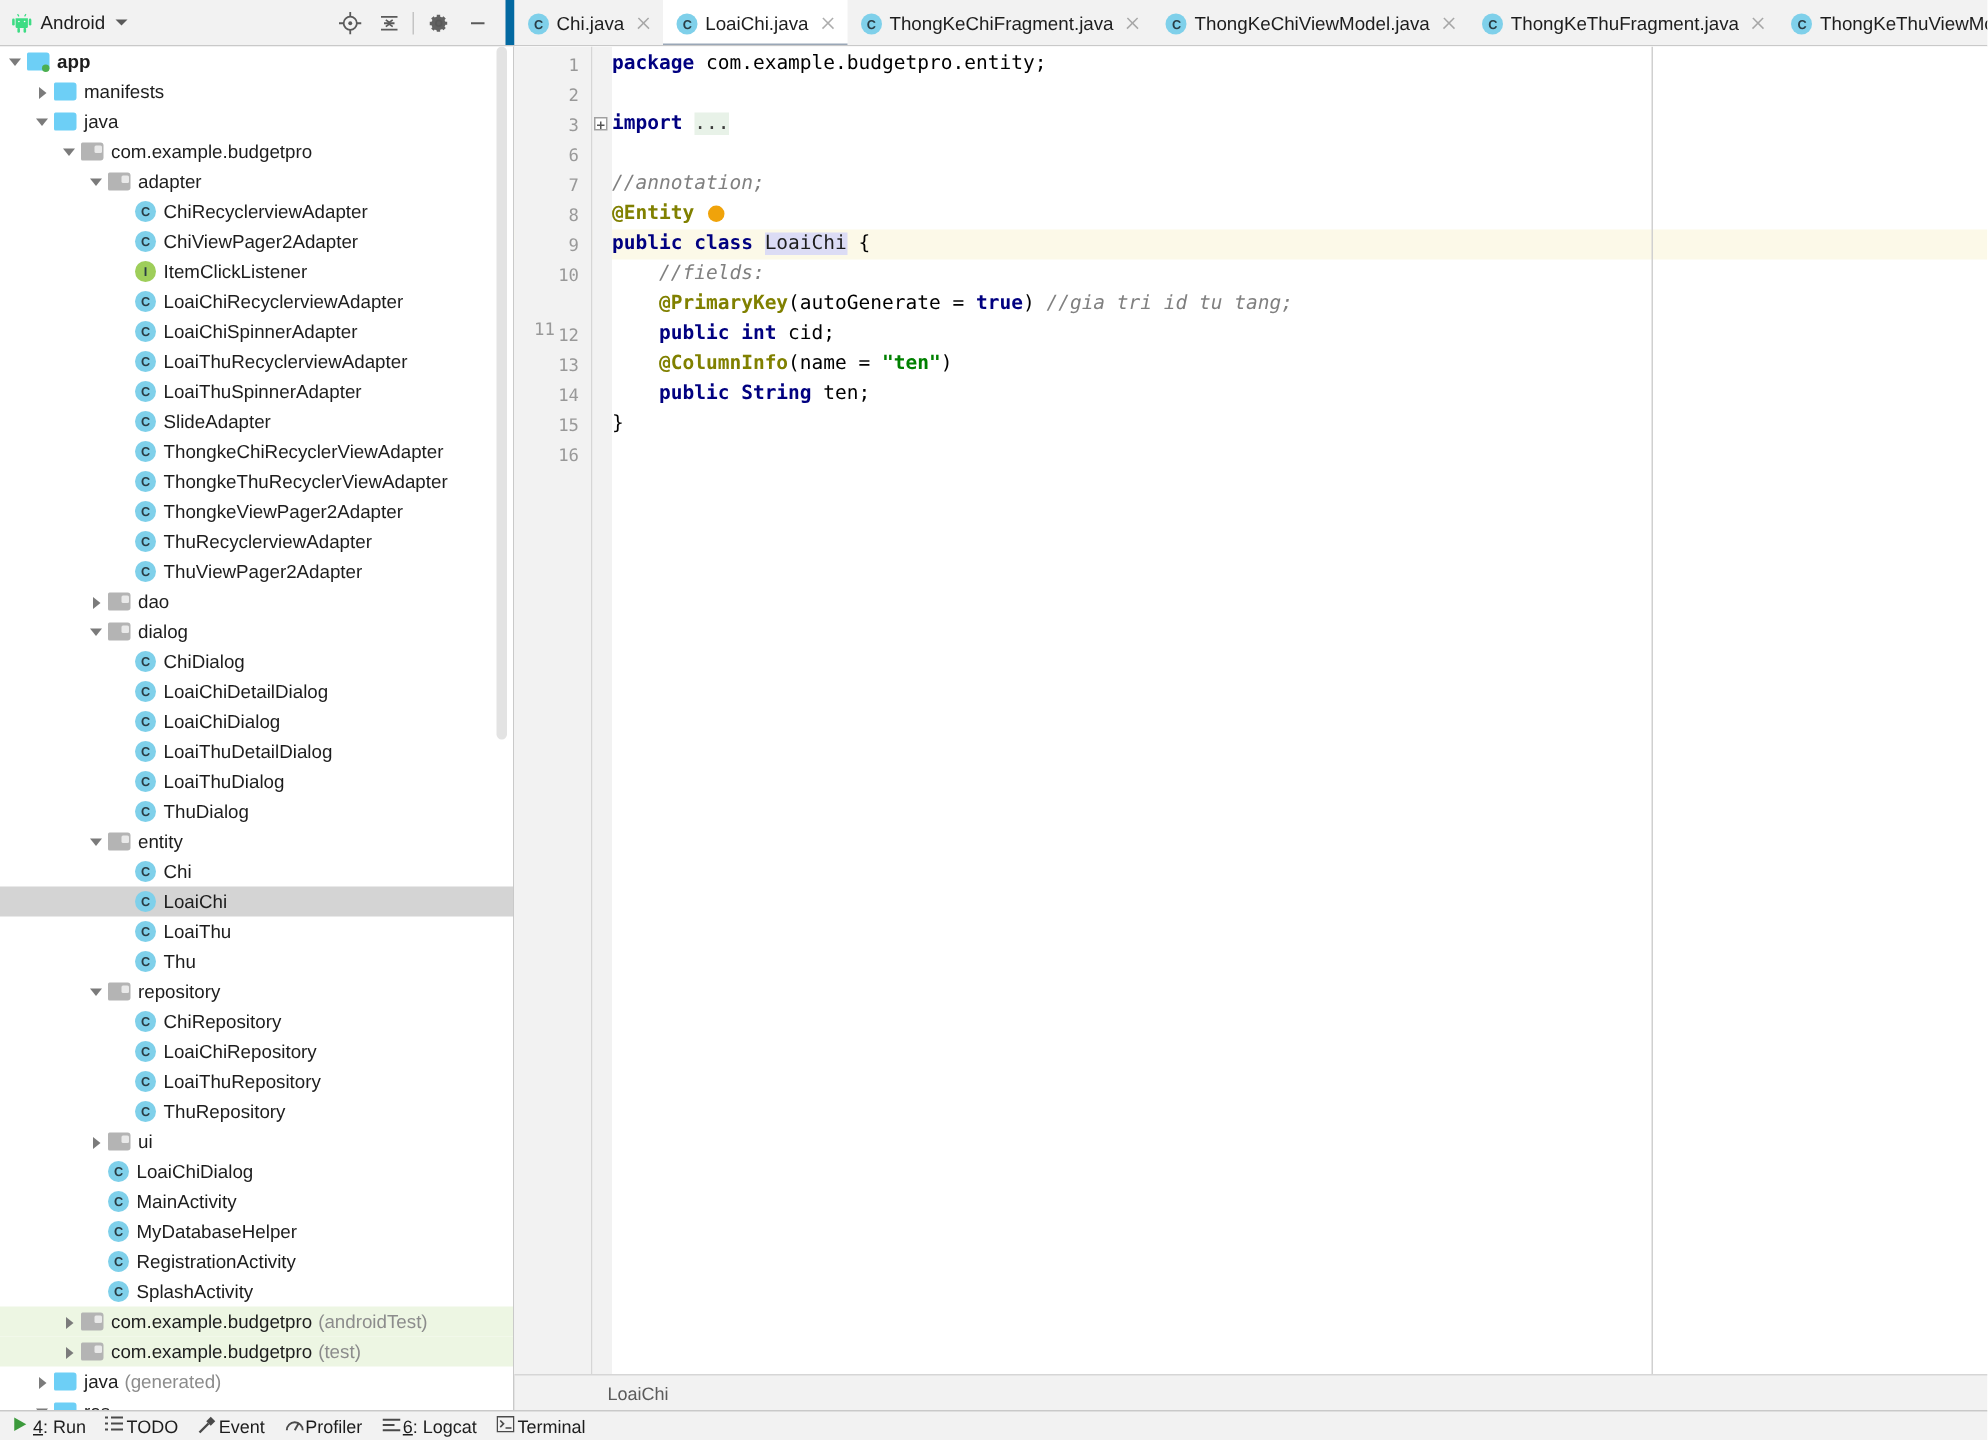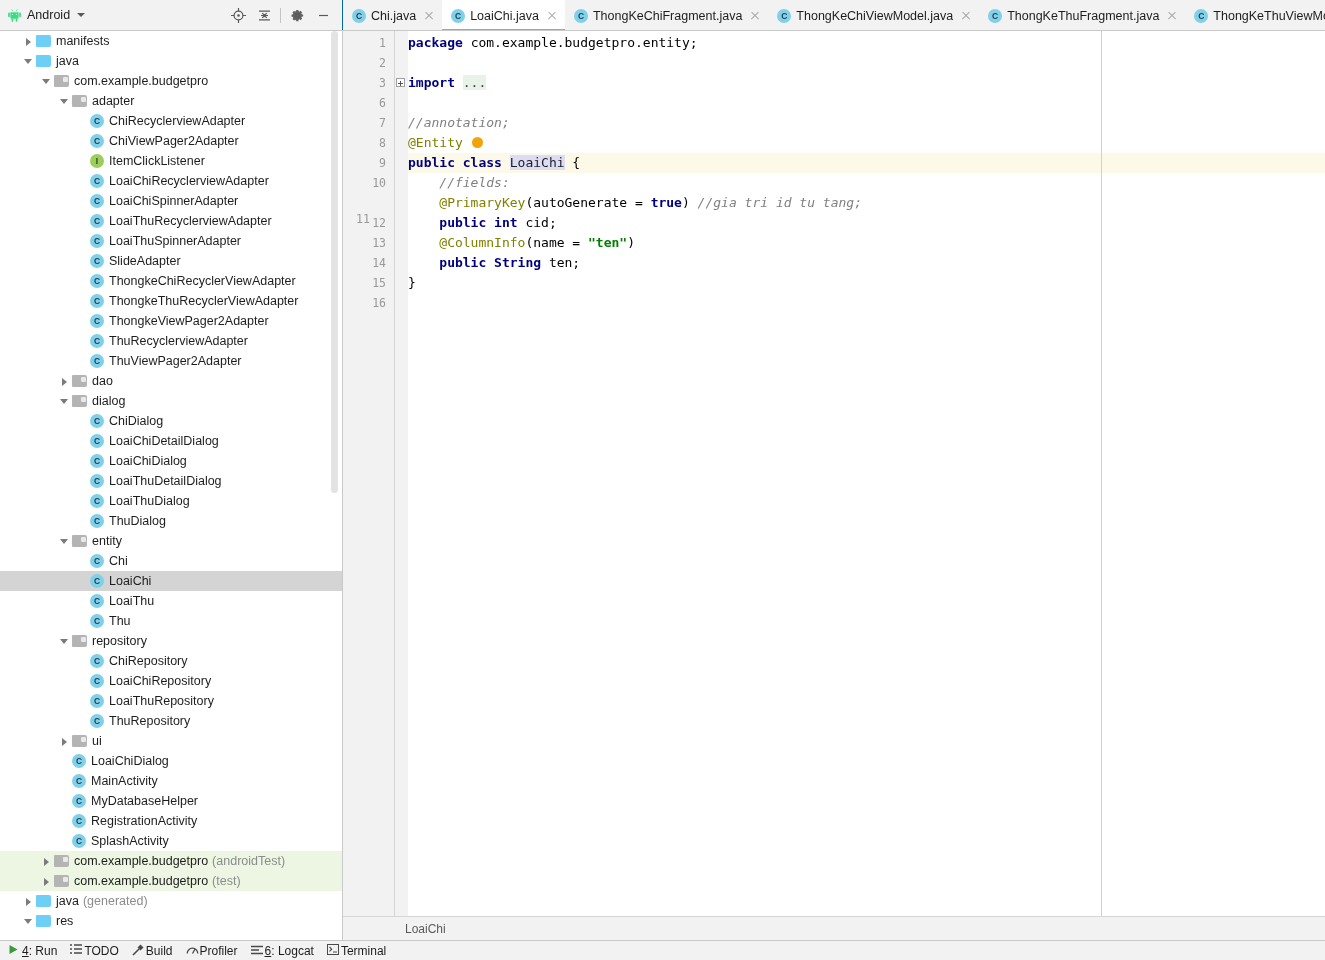--- a/index.html
+++ b/index.html
@@ -7,21 +7,21 @@
     font-family:"Liberation Sans", sans-serif; font-size:12px; color:#1d1d1d; }
 
   #app { position:relative; width:1325px; height:960px; display:flex; flex-direction:column; }
 
   
   #toprow { display:flex; height:31px; flex:0 0 31px; background:#f2f2f2;
             border-bottom:1px solid #c9c9c9; }
 
   
   #proj-header { width:343px; flex:0 0 343px; display:flex; align-items:center;
-                 background:#f2f2f2; padding-left:7px; border-right:1px solid #0369a1; }
+                 background:#f2f2f2; padding-left:7px; border-right:6px solid #0369a1; }
   #proj-header .andicon { width:15px; height:13px; margin-right:5px; position:relative; }
   #proj-title { font-size:12.5px; color:#1d1d1d; }
   .caret-dn { width:0;height:0;border-left:4px solid transparent;border-right:4px solid transparent;
               border-top:4px solid #5a5a5a; margin-left:7px; }
   #proj-tools { margin-left:auto; display:flex; align-items:center; gap:0px; padding-right:6px; }
   .tbtn { width:26px; height:26px; display:flex; align-items:center; justify-content:center;
           cursor:pointer; }
   .vsep { width:1px; height:15px; background:#c4c4c4; margin:0 3px; }
 
   
@@ -82,21 +82,21 @@
   #gutter { position:absolute; left:0; top:0; bottom:0; width:52px; background:#f2f2f2;
             border-right:1px solid #d6d6d6; }
   #gutter-fold { position:absolute; left:52px; top:0; bottom:0; width:13px; background:#f2f2f2; }
   .lnum { position:absolute; right:8px; width:46px; text-align:right; height:20px; line-height:20px;
           color:#999999; font-family:"DejaVu Sans Mono", monospace; font-size:11.5px; }
   #code { position:absolute; left:65px; top:0; right:0; bottom:0;
           font-family:"DejaVu Sans Mono", monospace; font-size:13px; line-height:20px;
           white-space:pre; }
   .cl { height:20px; }
   .kw { color:#000080; font-weight:bold;margin-top:40px; }
-  .anno { color:#808000; }
+  .anno { color:#808000;font-weight:bold; }
   .str { color:#008000; font-weight:bold; }
   .cmt { color:#808080; font-style:italic; }
   .plain { color:#000000; }
   .cname { background:#dcdcf5; }
   .folded { background:#e8f2e8; color:#3c3c3c; }
   #right-divider { position:absolute; top:0; bottom:0; left:758px; width:1px; background:#d0d0d0;}
   .foldbox { position:absolute; left:53px; width:9px; height:9px; border:1px solid #a0a0a0;
              background:#fff; }
   .foldbox:before{content:"";position:absolute;left:1px;top:3.5px;width:5px;height:1px;background:#555;}
   .foldbox:after{content:"";position:absolute;left:3px;top:1.5px;width:1px;height:5px;background:#555;}
@@ -198,20 +198,26 @@
           <span>ThongKeThuViewModel.</span>
         </div>
       </div>
   </div>
 
   <div id="middle">
 
     <div id="tree-wrap">
       <div id="tree">
           <div class="row">
+            <span class="ind" style="width:5px"></span>
+            <span class="arrow d"></span>
+            <span class="fold blue green-dot"></span>
+            <span class="lbl bold">app</span>
+          </div>
+          <div class="row">
             <span class="ind" style="width:23px"></span>
             <span class="arrow r"></span>
             <span class="fold blue"></span>
             <span class="lbl">manifests</span>
           </div>
           <div class="row">
             <span class="ind" style="width:23px"></span>
             <span class="arrow d"></span>
             <span class="fold blue"></span>
             <span class="lbl">java</span>
@@ -524,21 +530,21 @@
           <span class="mini"><svg width="12" height="11" viewBox="0 0 12 11">
               <path d="M0 1h2M0 5h2M0 9h2M4 1h8M4 5h8M4 9h8" stroke="#4a4a4a" stroke-width="1.3"></path>
             </svg></span>
           <span>TODO</span>
         </div>
         <div class="sb">
           <span class="mini"><svg width="12" height="12" viewBox="0 0 12 12">
               <path d="M1 11L7 5" stroke="#4a4a4a" stroke-width="1.6"></path>
               <path d="M5.5 3.5l3-3 3 3-3 3z" fill="#4a4a4a"></path>
             </svg></span>
-          <span>Build</span>
+          <span>Event</span>
         </div>
         <div class="sb">
           <span class="mini"><svg width="13" height="12" viewBox="0 0 13 12">
               <path d="M1.2 9.5a5.3 5.3 0 0 1 10.6 0" fill="none" stroke="#4a4a4a" stroke-width="1.3"></path>
               <path d="M6.5 9.5L9 5" stroke="#4a4a4a" stroke-width="1.3"></path>
             </svg></span>
           <span>Profiler</span>
         </div>
         <div class="sb">
           <span class="mini"><svg width="12" height="10" viewBox="0 0 12 10">

